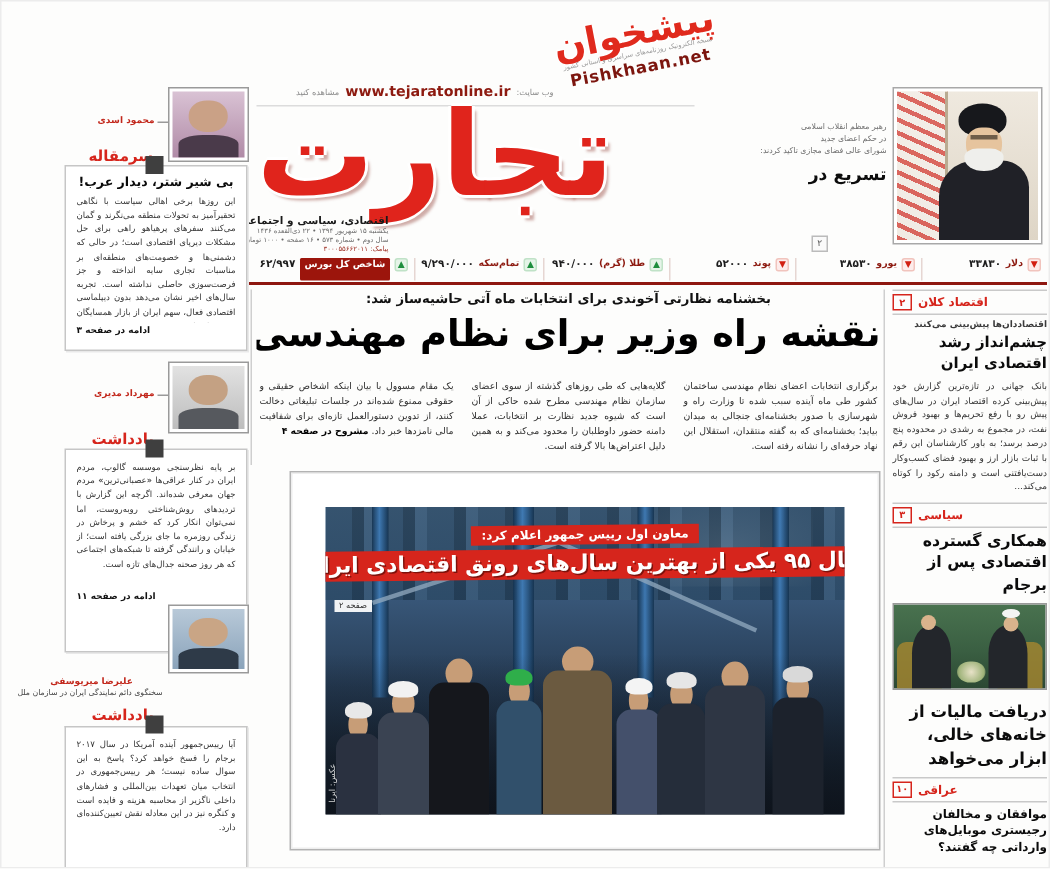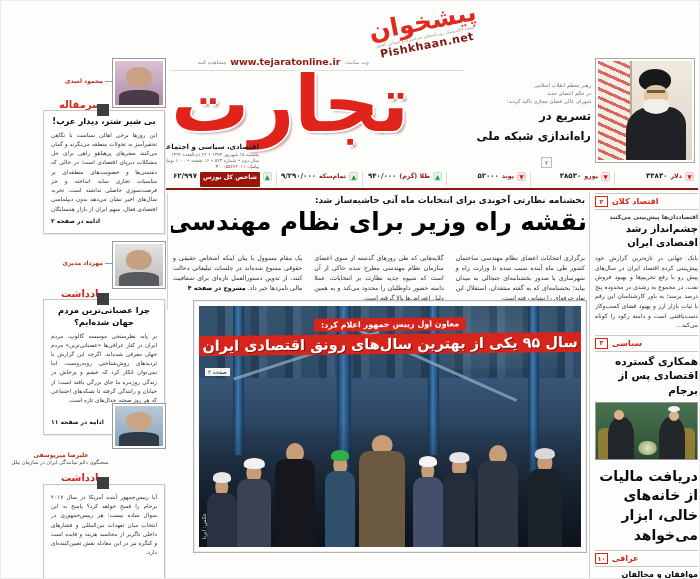--- a/index.html
+++ b/index.html
@@ -50,28 +50,28 @@
   .chip.up{color:#1e8e3e;background:#e5f4e8;border:1px solid #c0e2c7;}
   .tick .lb{font-size:6.3px;font-weight:bold;color:#8d1a10;white-space:nowrap;}
   .tick .vl{font-size:7px;font-weight:bold;color:#1c1c1c;white-space:nowrap;}
   .tick.boxed .lb{background:#9c150c;color:#fff;padding:1px 3px;border-radius:1px;}
   #maroon-rule{left:150px;top:187px;width:547px;height:2px;background:#8e1710;}
 
   
   .vrule{width:1px;background:#cfcfcf;}
 
   
-  #lead-kicker{left:172px;top:194px;width:412px;text-align:right;font-size:8.8px;font-weight:bold;color:#111;}
+  #lead-kicker{left:172px;top:194px;width:412px;text-align:center;font-size:8.8px;font-weight:bold;color:#111;}
   #lead-headline{left:170px;top:206px;width:416px;text-align:center;font-size:24.5px;font-weight:900;color:#000;white-space:nowrap;overflow:hidden;}
   #lead-cols{left:172px;top:252px;width:412px;height:58px;display:flex;direction:rtl;gap:12px;overflow:hidden;}
   #lead-cols .col{flex:1;font-size:6.2px;line-height:1.6;color:#2b2b2b;text-align:justify;}
   #lead-cols b{color:#000;}
 
   
-  #mainphoto{left:192px;top:299px;width:394px;height:253px;background:#fff;border:1px solid #b3b3b3;padding:5px;box-shadow:0 0 0 1px #eee inset;}
+  #mainphoto{left:192px;top:313px;width:394px;height:253px;background:#fff;border:1px solid #b3b3b3;padding:23px;box-shadow:0 0 0 1px #eee inset;}
   #scene{position:relative;width:100%;height:100%;overflow:hidden;
     background:linear-gradient(180deg,#6d88a0 0%,#39587a 28%,#263c55 58%,#16222e 100%);}
   .sky{position:absolute;right:6%;top:0;width:34%;height:26%;background:radial-gradient(ellipse at center,#dde9f0,rgba(221,233,240,0));}
   .machband{position:absolute;left:0;top:0;width:100%;height:30%;opacity:.85;
     background:repeating-linear-gradient(90deg,#2c4a66 0 18px,#203950 18px 26px,#3a5a78 26px 34px);}
   .pipe{position:absolute;top:0;height:62%;width:11px;background:linear-gradient(90deg,#14324f,#3f7cb8 45%,#14324f);opacity:.9;}
   .beam{position:absolute;height:3px;background:#93abc0;opacity:.75;}
   .crowdbg{position:absolute;bottom:0;width:100%;height:52%;background:linear-gradient(180deg,rgba(18,26,36,0),rgba(13,18,26,.9));}
   .person{position:absolute;bottom:0;width:var(--w);height:var(--h);left:var(--x);}
   .person .head{position:absolute;top:0;left:50%;transform:translateX(-50%);width:45%;height:20px;background:#c79d77;border-radius:50%;}
@@ -82,21 +82,21 @@
   #ph-chip{position:absolute;left:6px;top:62px;background:rgba(255,255,255,.93);color:#333;font-size:5.5px;padding:1px 3px;}
   #ph-credit{position:absolute;left:2px;bottom:8px;writing-mode:vertical-rl;transform:rotate(180deg);font-size:5.5px;color:#e8e8e8;opacity:.9;}
 
   
   #sidebar{left:594px;top:192px;width:103px;}
   .sec-head{border-top:1px solid #c9c9c9;border-bottom:1px solid #c9c9c9;padding:2px 0;display:flex;direction:ltr;align-items:center;gap:4px;}
   .sec-num{width:13px;height:11px;border:1px solid #d6251c;color:#d6251c;font-size:6.5px;font-weight:bold;display:flex;align-items:center;justify-content:center;}
   .sec-label{color:#d6251c;font-weight:bold;font-size:8px;}
   .sec-kicker{font-size:6px;font-weight:bold;color:#3a3a3a;text-align:right;margin-top:3px;}
   .sec-headline{font-size:10px;font-weight:bold;color:#0b0b0b;text-align:right;line-height:1.4;margin-top:2px;}
-  .sec-headline.sm{font-size:14px;}
+  .sec-headline.sm{font-size:11px;}
   .sec-body{font-size:6px;color:#333;text-align:justify;line-height:1.6;margin-top:3px;}
   .sec-gap{height:5px;}
   #rouhani{width:100%;height:58px;border:1px solid #999;margin-top:4px;position:relative;overflow:hidden;
     background:linear-gradient(180deg,#49724f 0%,#3a5f42 55%,#2c4833 100%);}
   .rh-chair{position:absolute;bottom:0;width:30%;height:55%;background:#a8872f;border-radius:6px 6px 0 0;opacity:.8;}
   .rh-fig{position:absolute;bottom:0;width:26%;height:74%;background:#23262b;border-radius:45% 45% 0 0;}
   .rh-head{position:absolute;width:10px;height:10px;border-radius:50%;background:#d9b38c;}
   .rh-turban{position:absolute;width:12px;height:6px;border-radius:50%;background:#f4f4f2;}
   .rh-flowers{position:absolute;left:42%;bottom:6%;width:18%;height:26%;background:radial-gradient(circle,#e8e2c8,#9fb37a 70%,rgba(0,0,0,0));border-radius:50%;}
 
@@ -153,21 +153,20 @@
       <div class="kh-face"></div>
       <div class="kh-glass"></div>
       <div class="kh-beard"></div>
     </div>
   </div>
   <div class="abs rtl" id="leader-text">
     <div class="k">رهبر معظم انقلاب اسلامی</div>
     <div class="k">در حکم اعضای جدید</div>
     <div class="k">شورای عالی فضای مجازی تاکید کردند:</div>
     <div class="h">تسریع در</div>
-    <div class="h">راه‌اندازی شبکه ملی</div>
   </div>
   <div class="abs" id="leader-pageref">۲</div>
 
   <div class="abs" id="ticker">
     <div class="tick">
       <span class="chip down">▼</span>
       <span class="lb rtl">دلار</span>
       <span class="vl">۳۳۸۳۰</span>
     </div>
     <div class="tick">
@@ -335,21 +334,20 @@
       <div class="th-head" style="background:#c4a183;"></div>
       <div class="th-body" style="background:#56595e;"></div>
     </div>
   </div>
   <div class="conn" style="left:104px;top:262px;width:7px;height:1px;"></div>
   <div class="author" style="left:50px;top:258px;width:52px;">مهرداد مدیری</div>
 
   <div class="boxlabel rtl" style="left:60px;top:287px;">یادداشت</div>
   <div class="boxsquare" style="left:96px;top:292px;"></div>
   <div class="lbox" style="top:298px;height:136px;overflow:hidden;">
-    <div class="hl rtl">چرا عصبانی‌ترین مردم جهان شده‌ایم؟</div>
     <div class="bd rtl" style="height:84px;overflow:hidden;">بر پایه نظرسنجی موسسه گالوپ، مردم ایران در کنار عراقی‌ها «عصبانی‌ترین» مردم جهان معرفی شده‌اند. اگرچه این گزارش با تردیدهای روش‌شناختی روبه‌روست، اما نمی‌توان انکار کرد که خشم و پرخاش در زندگی روزمره ما جای بزرگی یافته است؛ از خیابان و رانندگی گرفته تا شبکه‌های اجتماعی که هر روز صحنه جدال‌های تازه است.</div>
     <div class="more rtl">ادامه در صفحه ۱۱</div>
   </div>
 
   <div class="thumb" style="left:111px;top:402px;height:46px;">
     <div class="inner" style="background:linear-gradient(180deg,#b8c9d8,#8aa3ba);">
       <div class="th-head" style="background:#c9a astonishing;"></div>
       <div class="th-head" style="background:#c9a585;"></div>
       <div class="th-body" style="background:#2e3a48;"></div>
     </div>

